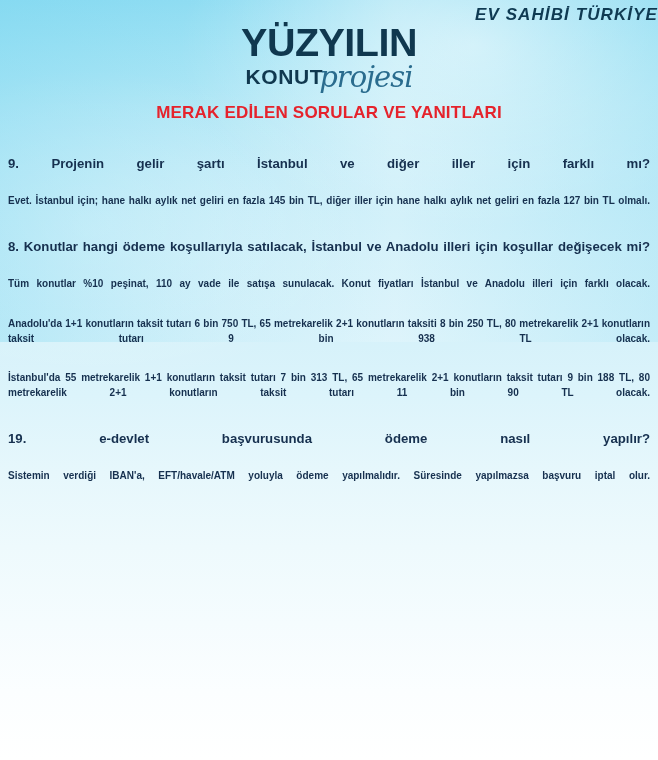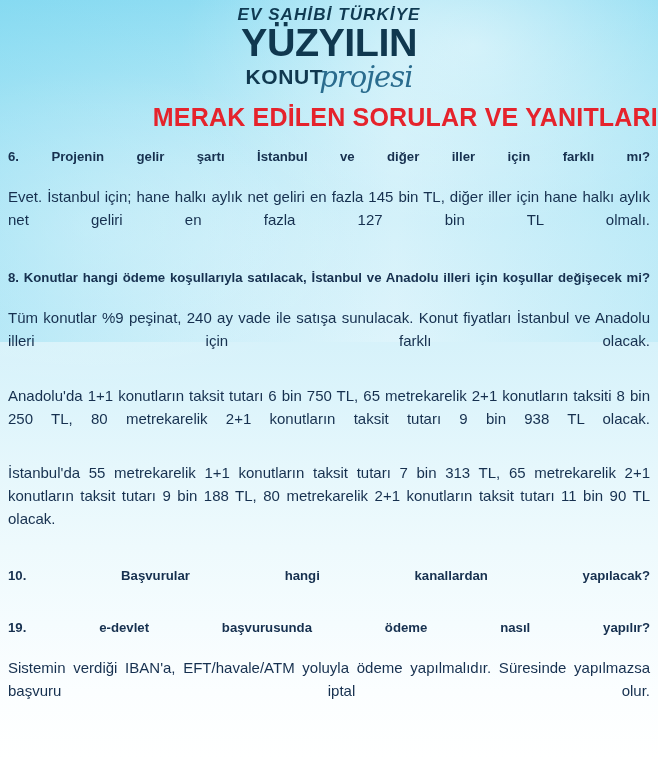--- a/index.html
+++ b/index.html
@@ -70,20 +70,21 @@
   }
 
   .logo-line1 {
     font-family: "Liberation Sans", sans-serif;
     font-style: italic;
     font-weight: bold;
     font-size: 17px;
     letter-spacing: 1.1px;
     color: #0f3a52;
     display: block;
+    text-align: right;
   }
 
   .logo-line2 {
     font-family: "Liberation Sans", sans-serif;
     font-weight: bold;
     font-size: 38px;
     letter-spacing: -0.5px;
     color: #10384f;
     display: block;
     margin-top: 1px;
@@ -113,27 +114,27 @@
     color: #2a6c8e;
     letter-spacing: -1px;
     margin-left: -4px;
     vertical-align: baseline;
     position: relative;
     top: 3px;
   }
 
   
   .section-title {
-    text-align: right;
+    text-align: center;
     color: #e5232c;
     font-weight: bold;
-    font-size: 25px;
+    font-size: 17px;
     letter-spacing: 0.2px;
     margin-top: 14px;
-    margin-bottom: 16px;
+    margin-bottom: 32px;
   }
 
   
   .faq {
     padding: 0 8px;
   }
 
   .faq-item { margin-bottom: 14px; }
 
   .faq-q {
@@ -141,22 +142,22 @@
     font-weight: bold;
     font-size: 13.2px;
     line-height: 1.42;
     text-align: justify;
     text-justify: inter-word;
     margin-bottom: 1px;
   }
 
   .faq-a {
     color: #16304f;
-    font-weight: normal;
-    font-size: 15px;
+    font-weight: bold;
+    font-size: 10px;
     line-height: 1.52;
     text-align: justify;
     text-justify: inter-word;
   }
 
   .faq-a + .faq-a { margin-top: 9px; }
 
   
   .faq-q::after,
   .faq-a::after {
@@ -176,31 +177,30 @@
     <span class="logo-line3">
       <span class="logo-konut">KONUT</span><span class="logo-projesi">projesi</span>
     </span>
   </div>
 
   <h1 class="section-title">MERAK EDİLEN SORULAR VE YANITLARI</h1>
 
   <div class="faq">
 
   <div class="faq-item">
-        <p class="faq-q">6. Projenin gelir şartı İstanbul ve diğer iller için farklı mı?</p>
+        <p class="faq-q">9. Projenin gelir şartı İstanbul ve diğer iller için farklı mı?</p>
         <p class="faq-a">Evet. İstanbul için; hane halkı aylık net geliri en fazla 145 bin TL, diğer iller için hane halkı aylık net geliri en fazla 127 bin TL olmalı.</p>
       </div>
       <div class="faq-item">
         <p class="faq-q">8. Konutlar hangi ödeme koşullarıyla satılacak, İstanbul ve Anadolu illeri için koşullar değişecek mi?</p>
-        <p class="faq-a">Tüm konutlar %9 peşinat, 240 ay vade ile satışa sunulacak. Konut fiyatları İstanbul ve Anadolu illeri için farklı olacak.</p>
+        <p class="faq-a">Tüm konutlar %10 peşinat, 110 ay vade ile satışa sunulacak. Konut fiyatları İstanbul ve Anadolu illeri için farklı olacak.</p>
         <p class="faq-a">Anadolu'da 1+1 konutların taksit tutarı 6 bin 750 TL, 65 metrekarelik 2+1 konutların taksiti 8 bin 250 TL, 80 metrekarelik 2+1 konutların taksit tutarı 9 bin 938 TL olacak.</p>
         <p class="faq-a">İstanbul'da 55 metrekarelik 1+1 konutların taksit tutarı 7 bin 313 TL, 65 metrekarelik 2+1 konutların taksit tutarı 9 bin 188 TL, 80 metrekarelik 2+1 konutların taksit tutarı 11 bin 90 TL olacak.</p>
       </div>
       <div class="faq-item">
-        <p class="faq-q">10. Başvurular hangi kanallardan yapılacak?</p>
       </div>
       <div class="faq-item">
         <p class="faq-q">19. e-devlet başvurusunda ödeme nasıl yapılır?</p>
         <p class="faq-a">Sistemin verdiği IBAN'a, EFT/havale/ATM yoluyla ödeme yapılmalıdır. Süresinde yapılmazsa başvuru iptal olur.</p>
       </div>
     </div>
 
 </div>
 
 </body></html>

